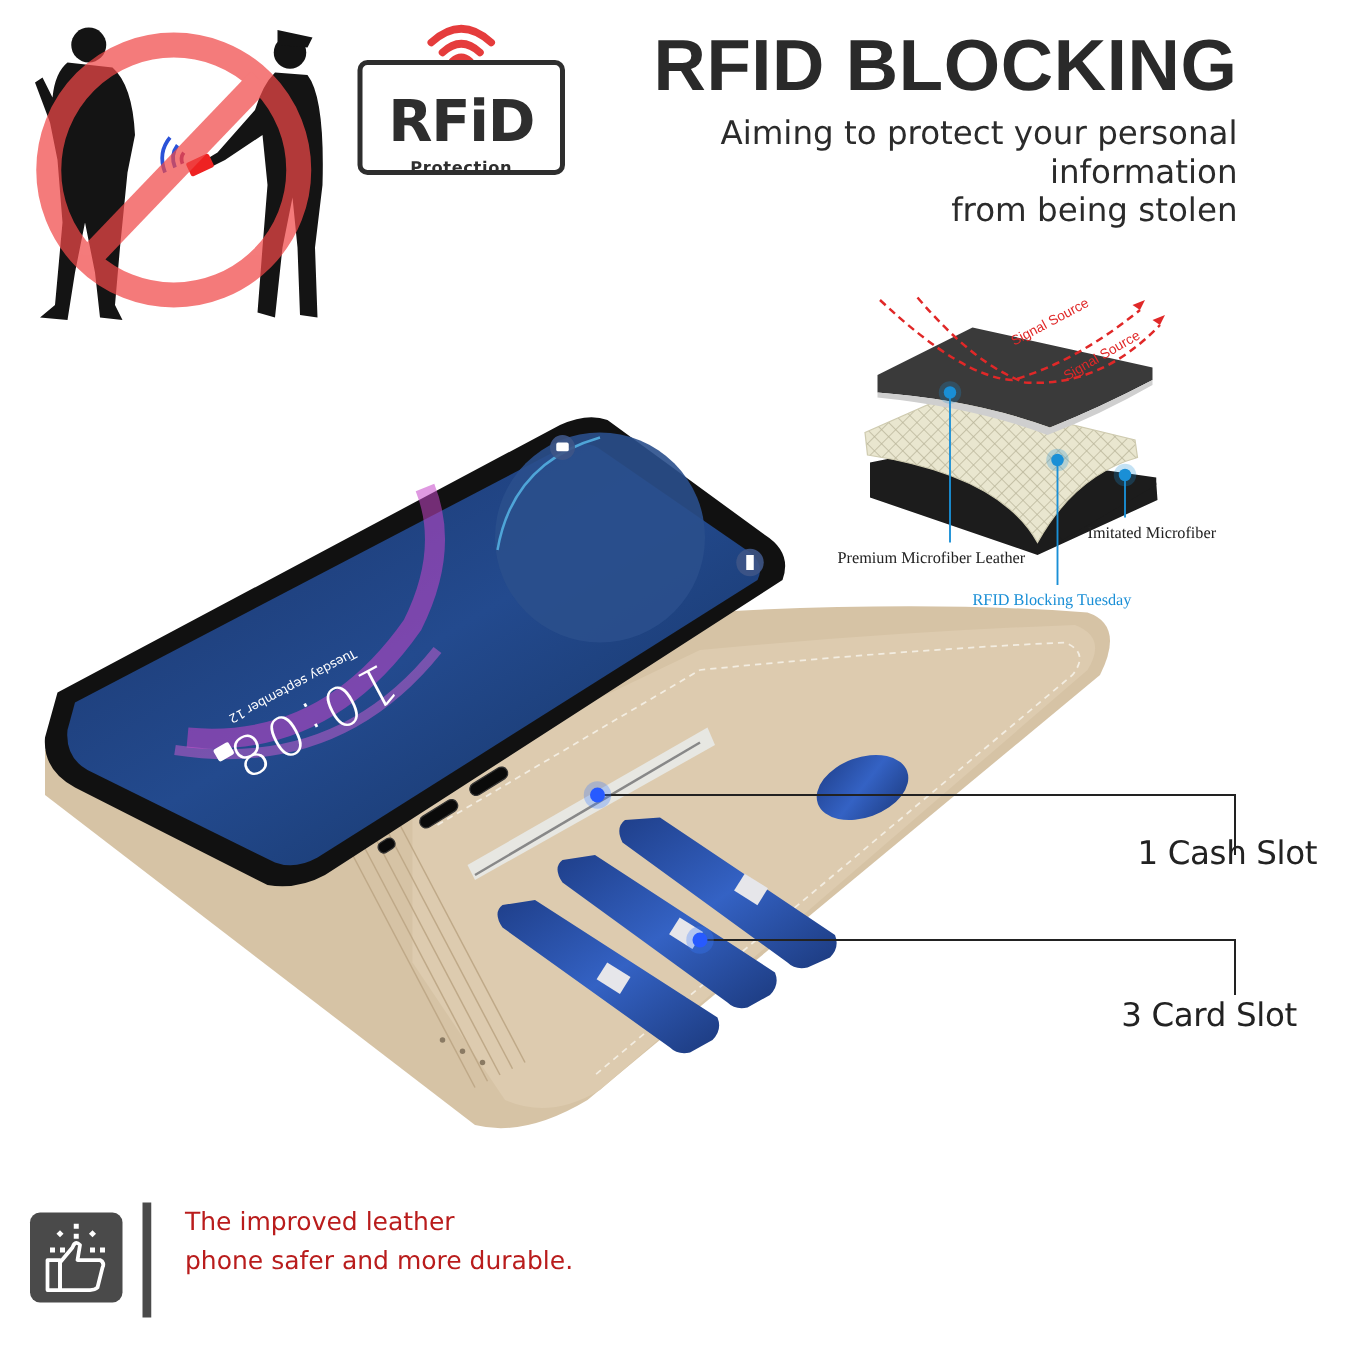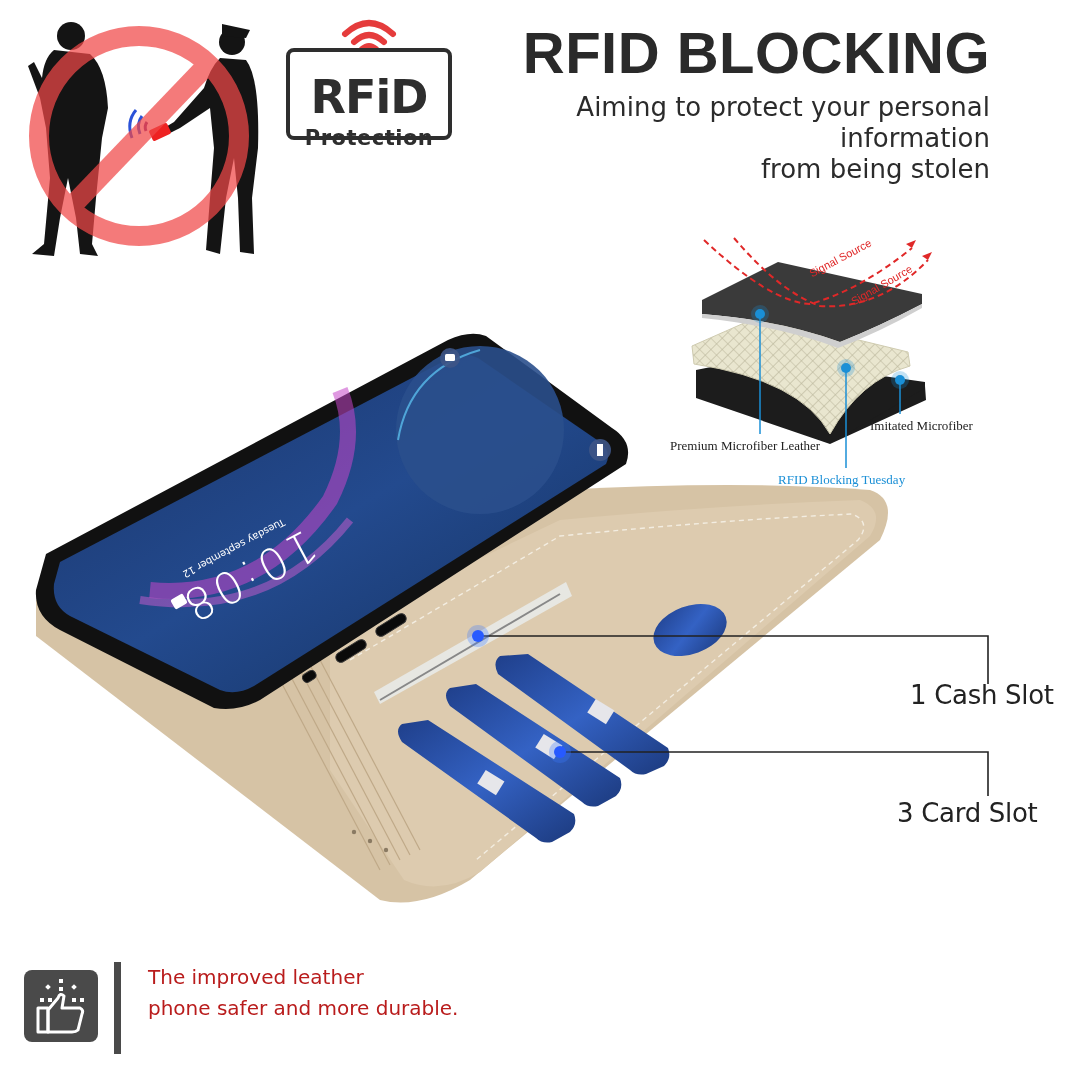--- a/index.html
+++ b/index.html
@@ -6,21 +6,21 @@
   html, body { width: 1080px; height: 1080px; background: #ffffff; overflow: hidden; }
   body { position: relative; font-family: "DejaVu Sans", sans-serif; color: #2b2b2b; }
 
   .abs { position: absolute; }
 
   
   #theft-illustration { left: 14px; top: 18px; width: 250px; height: 245px; }
   #rfid-badge { left: 286px; top: 18px; width: 176px; height: 122px; }
   .badge-box { position: absolute; left: 0; top: 30px; width: 166px; height: 92px; border: 4px solid #2e2e2e; border-radius: 8px; background: #fff; }
   .badge-title { position: absolute; left: 0; width: 100%; top: 22px; text-align: center; font-family: "DejaVu Sans", sans-serif; font-weight: bold; font-size: 46px; letter-spacing: -1px; color: #2e2e2e; line-height: 1; }
-  .badge-sub { position: absolute; left: 0; width: 100%; top: 76px; text-align: center; font-weight: bold; font-size: 21px; color: #2e2e2e; line-height: 1; letter-spacing: 0.5px; }
+  .badge-sub { position: absolute; left: 0; width: 100%; top: 76px; text-align: center; font-weight: bold; font-size: 13px; color: #2e2e2e; line-height: 1; letter-spacing: 0.5px; }
   .badge-wifi { position: absolute; left: 53px; top: 0; width: 60px; height: 40px; }
 
   #headline { right: 90px; top: 24px; font-family: Liberation Sans, sans-serif; font-weight: bold; font-size: 58px; color: #2a2a2a; letter-spacing: 0.5px; line-height: 1; text-align: right; }
   #subline { right: 90px; top: 92px; width: 540px; text-align: right; font-family: "DejaVu Sans", sans-serif; font-size: 26px; color: #2b2b2b; line-height: 31px; }
 
   
   #layers { left: 660px; top: 230px; width: 330px; height: 270px; }
   .layer-label { position: absolute; font-family: Liberation Serif, serif; font-size: 13px; color: #222; white-space: nowrap; }
   .layer-label.blue { color: #1a8fd6; }
   .signal-label { position: absolute; font-family: "Liberation Sans", sans-serif; font-size: 11px; color: #e02828; white-space: nowrap; transform-origin: left center; }
@@ -236,21 +236,21 @@
     <g fill="#1f4cff">
       <circle cx="478" cy="336" r="6"></circle>
       <circle cx="560" cy="452" r="6"></circle>
     </g>
     <g fill="#3a7cff" opacity="0.3">
       <circle cx="478" cy="336" r="11"></circle>
       <circle cx="560" cy="452" r="11"></circle>
     </g>
   </svg>
 
-  <div class="callout-label" style="left:910px; top:380px;">1 Cash Slot</div>
+  <div class="callout-label" style="left:910px; top:368px;">1 Cash Slot</div>
   <div class="callout-label" style="left:897px; top:498px;">3 Card Slot</div>
 </div>
 
 <div id="footer-icon" class="abs">
   <svg width="74" height="72" viewBox="0 0 74 72">
     <g fill="#fff">
       <rect x="35" y="9" width="4" height="4"></rect>
       <rect x="35" y="17" width="4" height="4"></rect>
       <rect x="22" y="15" width="4" height="4" transform="rotate(45 24 17)"></rect>
       <rect x="48" y="15" width="4" height="4" transform="rotate(45 50 17)"></rect>

